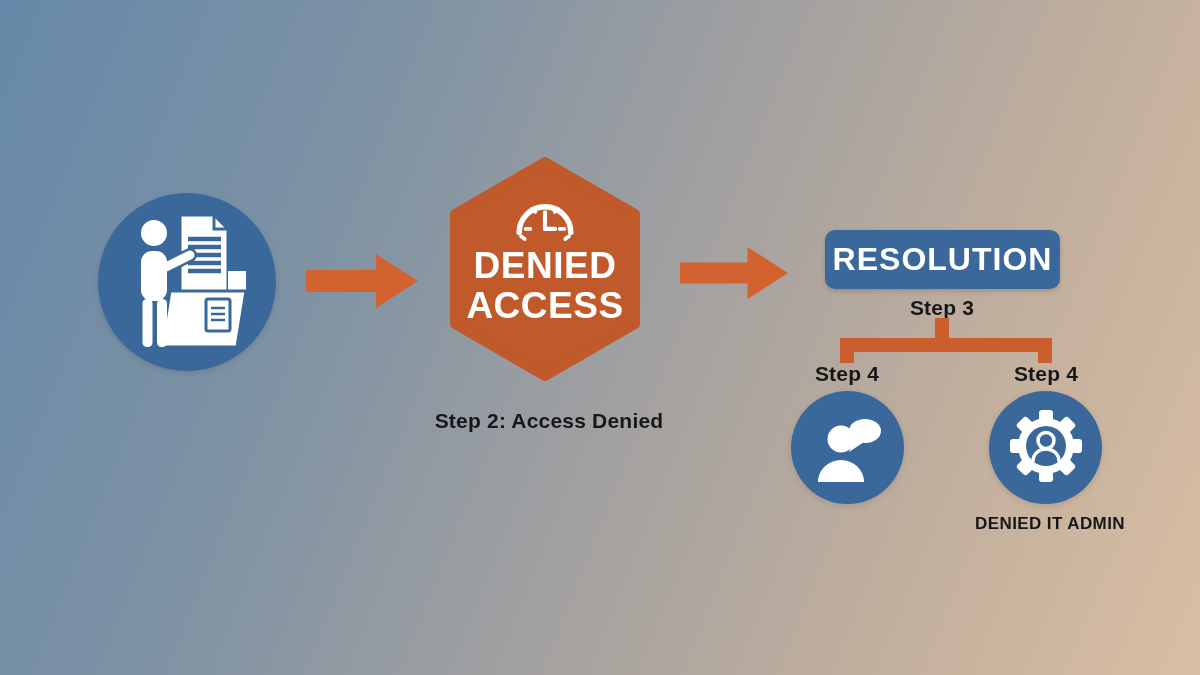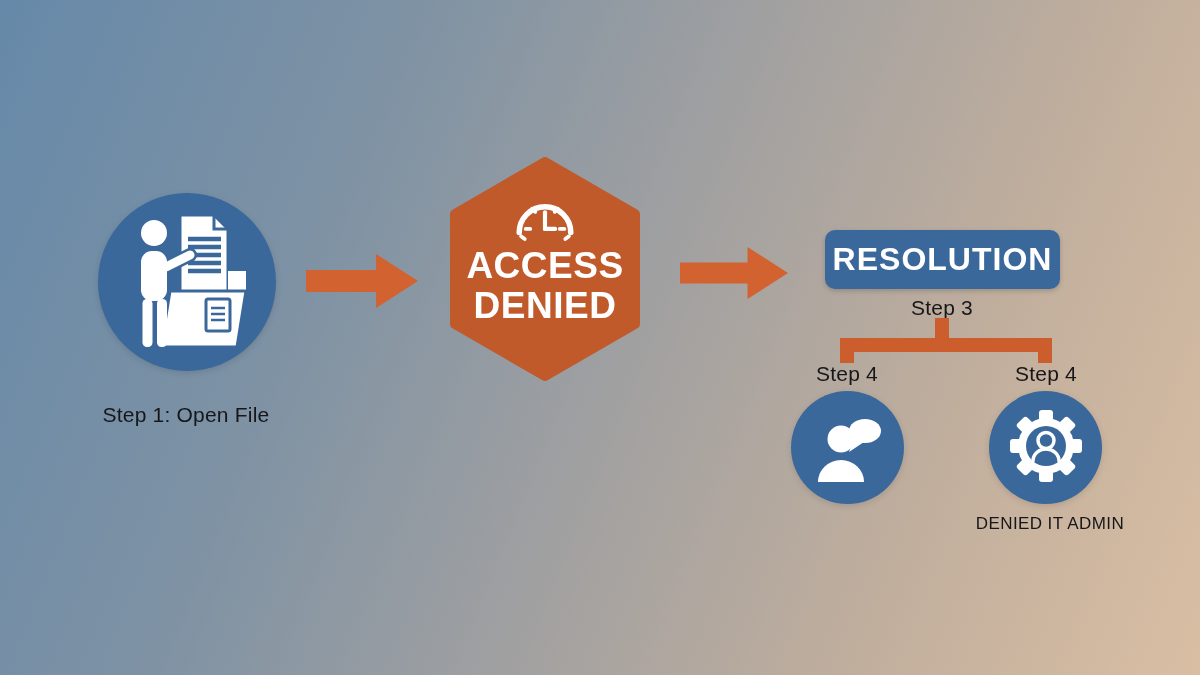--- a/index.html
+++ b/index.html
@@ -3,21 +3,21 @@
 <meta charset="utf-8">
 <style>
   html,body{margin:0;padding:0;background:#444;}
   .stage{
     position:relative;width:1200px;height:675px;overflow:hidden;
     font-family:"Liberation Sans","DejaVu Sans",sans-serif;
     background:linear-gradient(112deg,#6689a9 0%,#7e92a4 28%,#a0a0a1 52%,#c0ae9d 76%,#d9bea3 100%);
   }
   .abs{position:absolute;}
   .circle{background:#3a689b;border-radius:50%;display:flex;align-items:center;justify-content:center;box-shadow:0 2px 6px rgba(0,0,0,0.12);}
-  .caption{color:#17171a;font-weight:400;text-align:center;white-space:nowrap;}
+  .caption{color:#17171a;font-weight:700;text-align:center;white-space:nowrap;}
   .caption-lg{font-size:21px;letter-spacing:0.2px;}
   .caption-sm{font-size:17px;letter-spacing:0.4px;}
   .hex-wrap{left:449px;top:156px;width:192px;height:226px;}
   .hex-content{left:449px;top:156px;width:192px;height:226px;display:flex;flex-direction:column;align-items:center;padding-top:34px;box-sizing:border-box;}
   .hex-line{color:#fff;font-weight:800;font-size:37px;line-height:1.08;letter-spacing:0.5px;text-align:center;}
   .res-box{
     left:825px;top:230px;width:235px;height:59px;background:#3a689b;border-radius:10px;
     display:flex;align-items:center;justify-content:center;color:#fff;font-weight:700;
     font-size:32px;letter-spacing:1px;box-shadow:0 2px 5px rgba(0,0,0,0.18);
   }
@@ -55,21 +55,20 @@
 
         <line x1="42" y1="56" x2="66" y2="44" stroke="#3a689b" stroke-width="14" stroke-linecap="round"></line>
         <line x1="42" y1="56" x2="66" y2="44" stroke="#ffffff" stroke-width="9" stroke-linecap="round"></line>
         <circle cx="30" cy="22" r="13" fill="#ffffff"></circle>
         <rect x="17" y="40" width="26" height="50" rx="11" fill="#ffffff"></rect>
         <rect x="18.5" y="88" width="10" height="48" rx="4.5" fill="#ffffff"></rect>
         <rect x="33" y="88" width="10" height="48" rx="4.5" fill="#ffffff"></rect>
       </svg>
     </span>
   </div>
-  <div class="abs caption caption-lg" style="left:36px;top:403px;width:300px;">Step 1: Open File</div>
 
   <div class="abs" style="left:306px;top:252px;">
     <svg width="112" height="58" viewBox="0 0 112 58">
       <polygon points="0,18 70,18 70,2 112,29 70,56 70,40 0,40" fill="#d2622f"></polygon>
     </svg>
   </div>
 
   <div class="abs hex-wrap">
     <svg width="192" height="226" viewBox="0 0 192 226">
       <polygon points="96,6 186,58 186,168 96,220 6,168 6,58" fill="#c05a2b" stroke="#c05a2b" stroke-width="10" stroke-linejoin="round"></polygon>
@@ -86,23 +85,24 @@
         <g stroke="#ffffff" stroke-width="4" stroke-linecap="round">
           <line x1="-21" y1="8" x2="-16" y2="8"></line>
           <line x1="16" y1="8" x2="21" y2="8"></line>
           <line x1="-14" y1="-14" x2="-10.5" y2="-10.5"></line>
           <line x1="14" y1="-14" x2="10.5" y2="-10.5"></line>
           <line x1="-26" y1="16" x2="-22" y2="19"></line>
           <line x1="26" y1="16" x2="22" y2="19"></line>
         </g>
       </svg>
     </span>
+    <div class="hex-line">DENIED</div>
     <div class="hex-line">ACCESS</div>
-    <div class="hex-line">DENIED</div>
   </div>
+  <div class="abs caption caption-lg" style="left:399px;top:409px;width:300px;">Step 2: Access Denied</div>
 
   <div class="abs" style="left:680px;top:244px;">
     <svg width="108" height="58" viewBox="0 0 112 58">
       <polygon points="0,18 70,18 70,2 112,29 70,56 70,40 0,40" fill="#d2622f"></polygon>
     </svg>
   </div>
 
   <div class="abs res-box">
     <span>RESOLUTION</span>
   </div>

